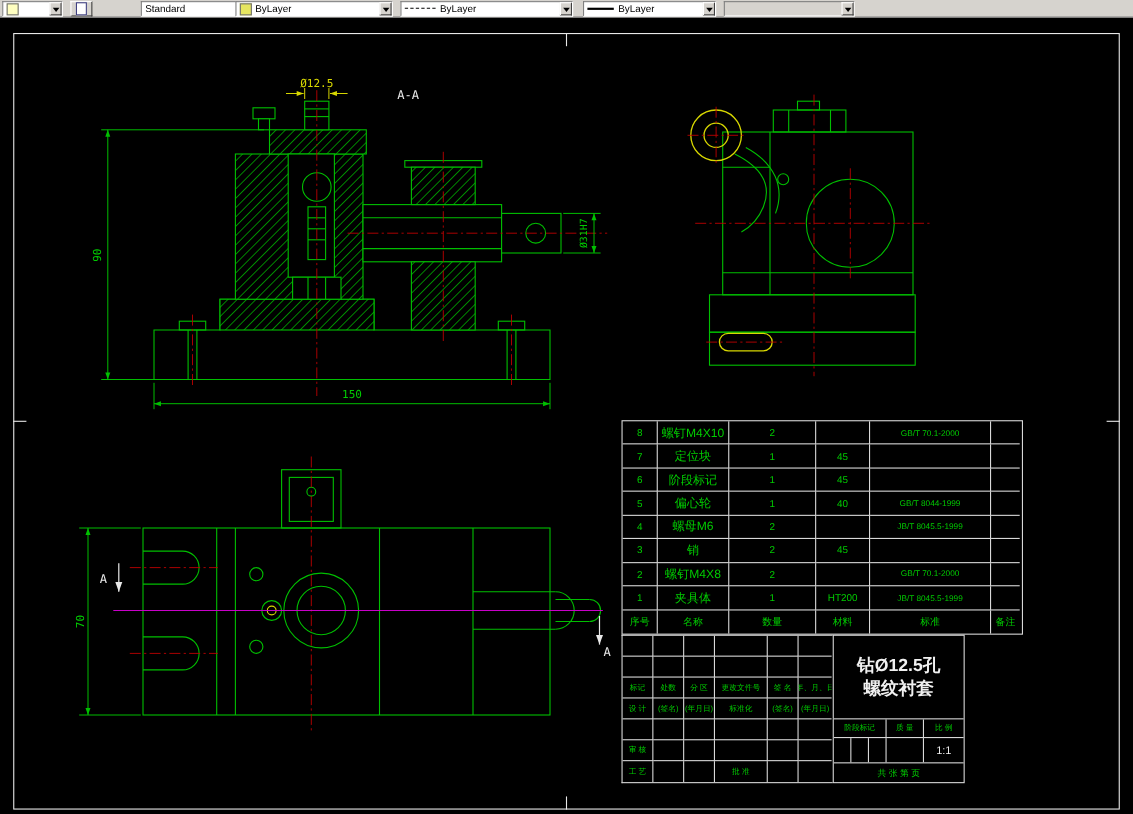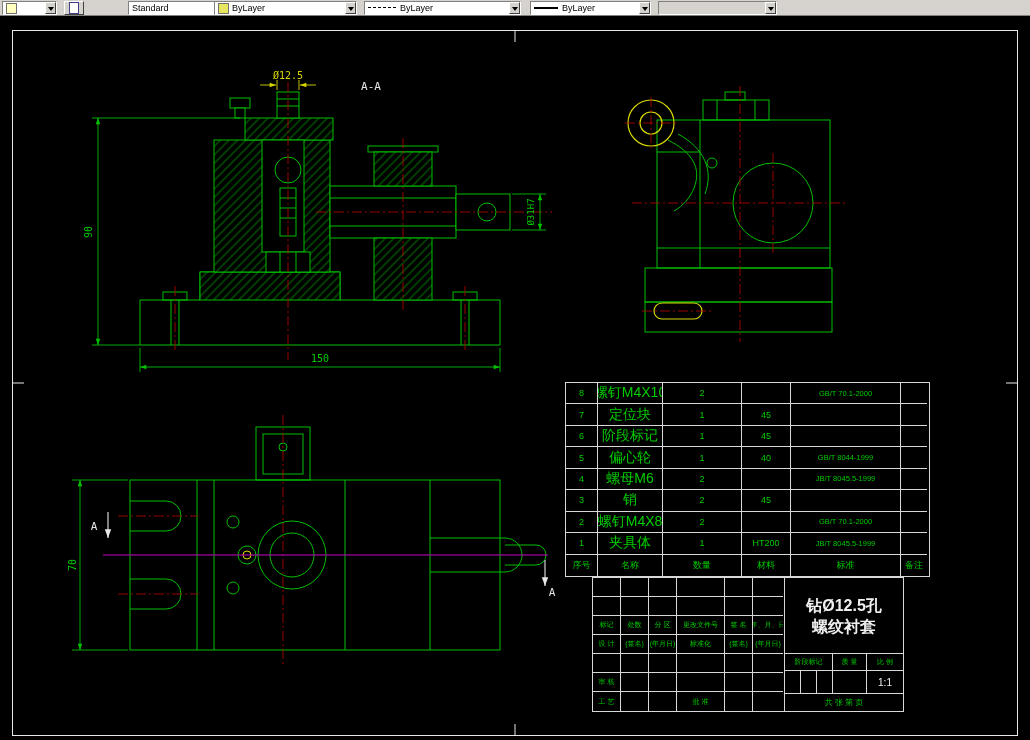--- a/index.html
+++ b/index.html
@@ -30,23 +30,23 @@
   .bom{position:absolute;left:565px;top:382px;width:365px;height:195px;z-index:2;
        display:grid;grid-template-columns:32px 65px 79px 49px 110px 26px;
        grid-template-rows:repeat(9,1fr);border:1px solid #d8d8d8;box-sizing:border-box;}
   .bom-row{display:contents;}
   .bom .c{border-right:1px solid #d8d8d8;border-bottom:1px solid #d8d8d8;
           color:#00cc00;font-size:9px;display:flex;align-items:center;justify-content:center;
           overflow:hidden;white-space:nowrap;}
   .bom .c:nth-child(6n){border-right:none;}
   .bom .hdr .c{border-bottom:none;}
   .bom .std{font-size:7.5px;}
-  .bom .name{font-size:14px;}
+  .bom .name{font-size:11px;}
   
-  .tb{position:absolute;left:592px;top:577px;width:312px;height:163px;z-index:2;display:flex;}
+  .tb{position:absolute;left:565px;top:577px;width:312px;height:163px;z-index:2;display:flex;}
   .tb-left{width:192px;height:135px;border:1px solid #d8d8d8;border-right:none;box-sizing:border-box;
            display:grid;grid-template-columns:28px 28px 28px 48px 28px 30px;grid-template-rows:repeat(7,1fr);}
   .tb-left .c{border-right:1px solid #d8d8d8;border-bottom:1px solid #d8d8d8;color:#00cc00;
               font-size:7px;display:flex;align-items:center;justify-content:center;overflow:hidden;white-space:nowrap;}
   .tb-left .c:nth-child(6n){border-right:none;}
   .tb-left .c.lastrow{border-bottom:none;}
   .tb-right{width:120px;height:135px;border:1px solid #d8d8d8;box-sizing:border-box;display:flex;flex-direction:column;}
   .tb-name{height:75px;border-bottom:1px solid #d8d8d8;display:flex;flex-direction:column;
            align-items:center;justify-content:center;color:#f0f0f0;font-weight:bold;font-size:16px;line-height:21px;}
   .tb-stage{height:16px;border-bottom:1px solid #d8d8d8;display:flex;}

